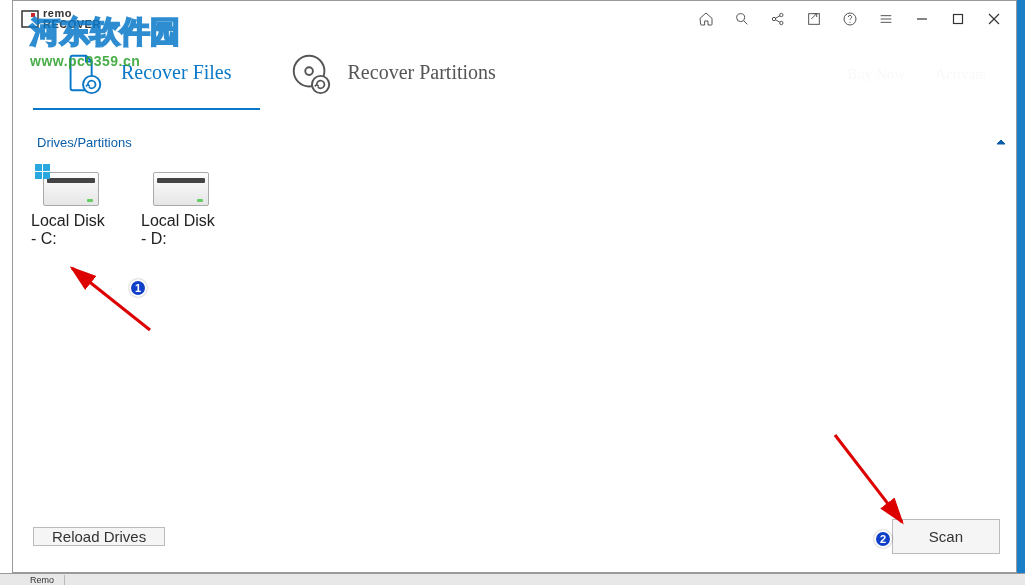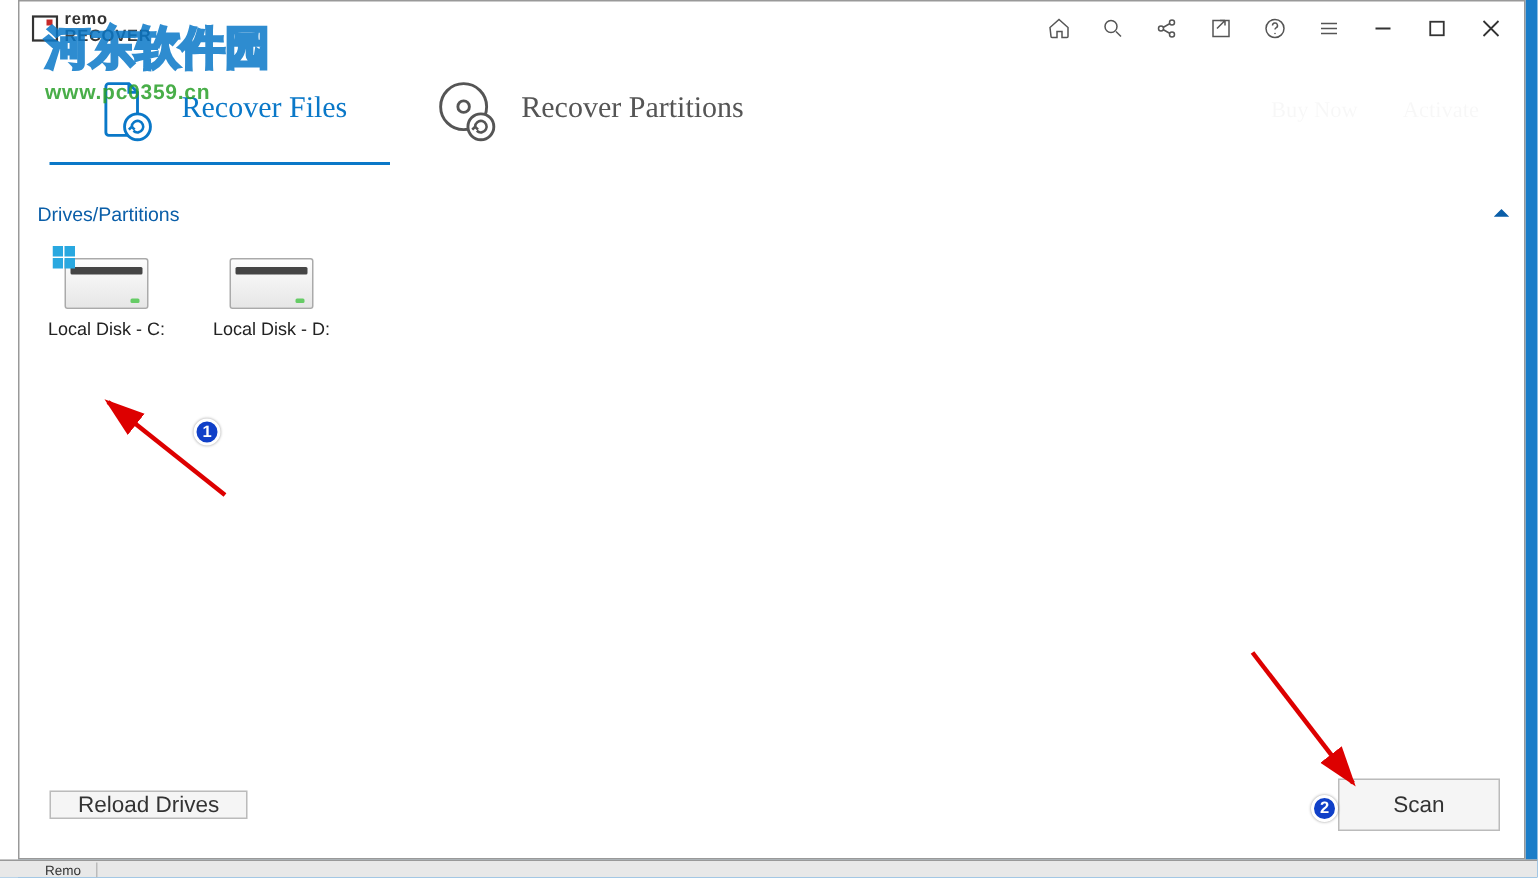--- a/index.html
+++ b/index.html
@@ -115,20 +115,21 @@
       flex-direction: column;
       overflow: hidden;
     }
     .section-header {
       display: flex;
       align-items: center;
       color: #0a5ea8;
       font-size: 13px;
       padding: 0 2px 6px 2px;
       border-bottom: none;
+      margin-left: 12px;
     }
     .section-title { flex: 1; }
     .section-chevron svg { width: 10px; height: 10px; stroke: #0a5ea8; fill: #0a5ea8; }
     .drive-list {
       flex: 1;
       display: flex;
       align-items: flex-start;
       gap: 22px;
       padding: 12px 4px;
       position: relative;
@@ -152,21 +153,21 @@
     .drive-slot {
       position: absolute; top: 6px; left: 4px; right: 4px; height: 5px;
       background: #444; border-radius: 1px;
     }
     .drive-led {
       position: absolute; bottom: 4px; right: 6px; width: 6px; height: 3px; background: #6c6; border-radius: 1px;
     }
     .drive-badge {
       position: absolute; top: -8px; left: -8px; width: 16px; height: 16px;
     }
-    .drive-label { font-size: 12px; color: #222; text-align: left; }
+    .drive-label { font-size: 16px; color: #222; text-align: left; }
     .footer {
       display: flex;
       align-items: center;
       padding: 8px 8px 10px 10px;
       gap: 8px;
     }
     .btn {
       border: 1px solid #bbb;
       background: #f5f5f5;
       padding: 0 18px;

